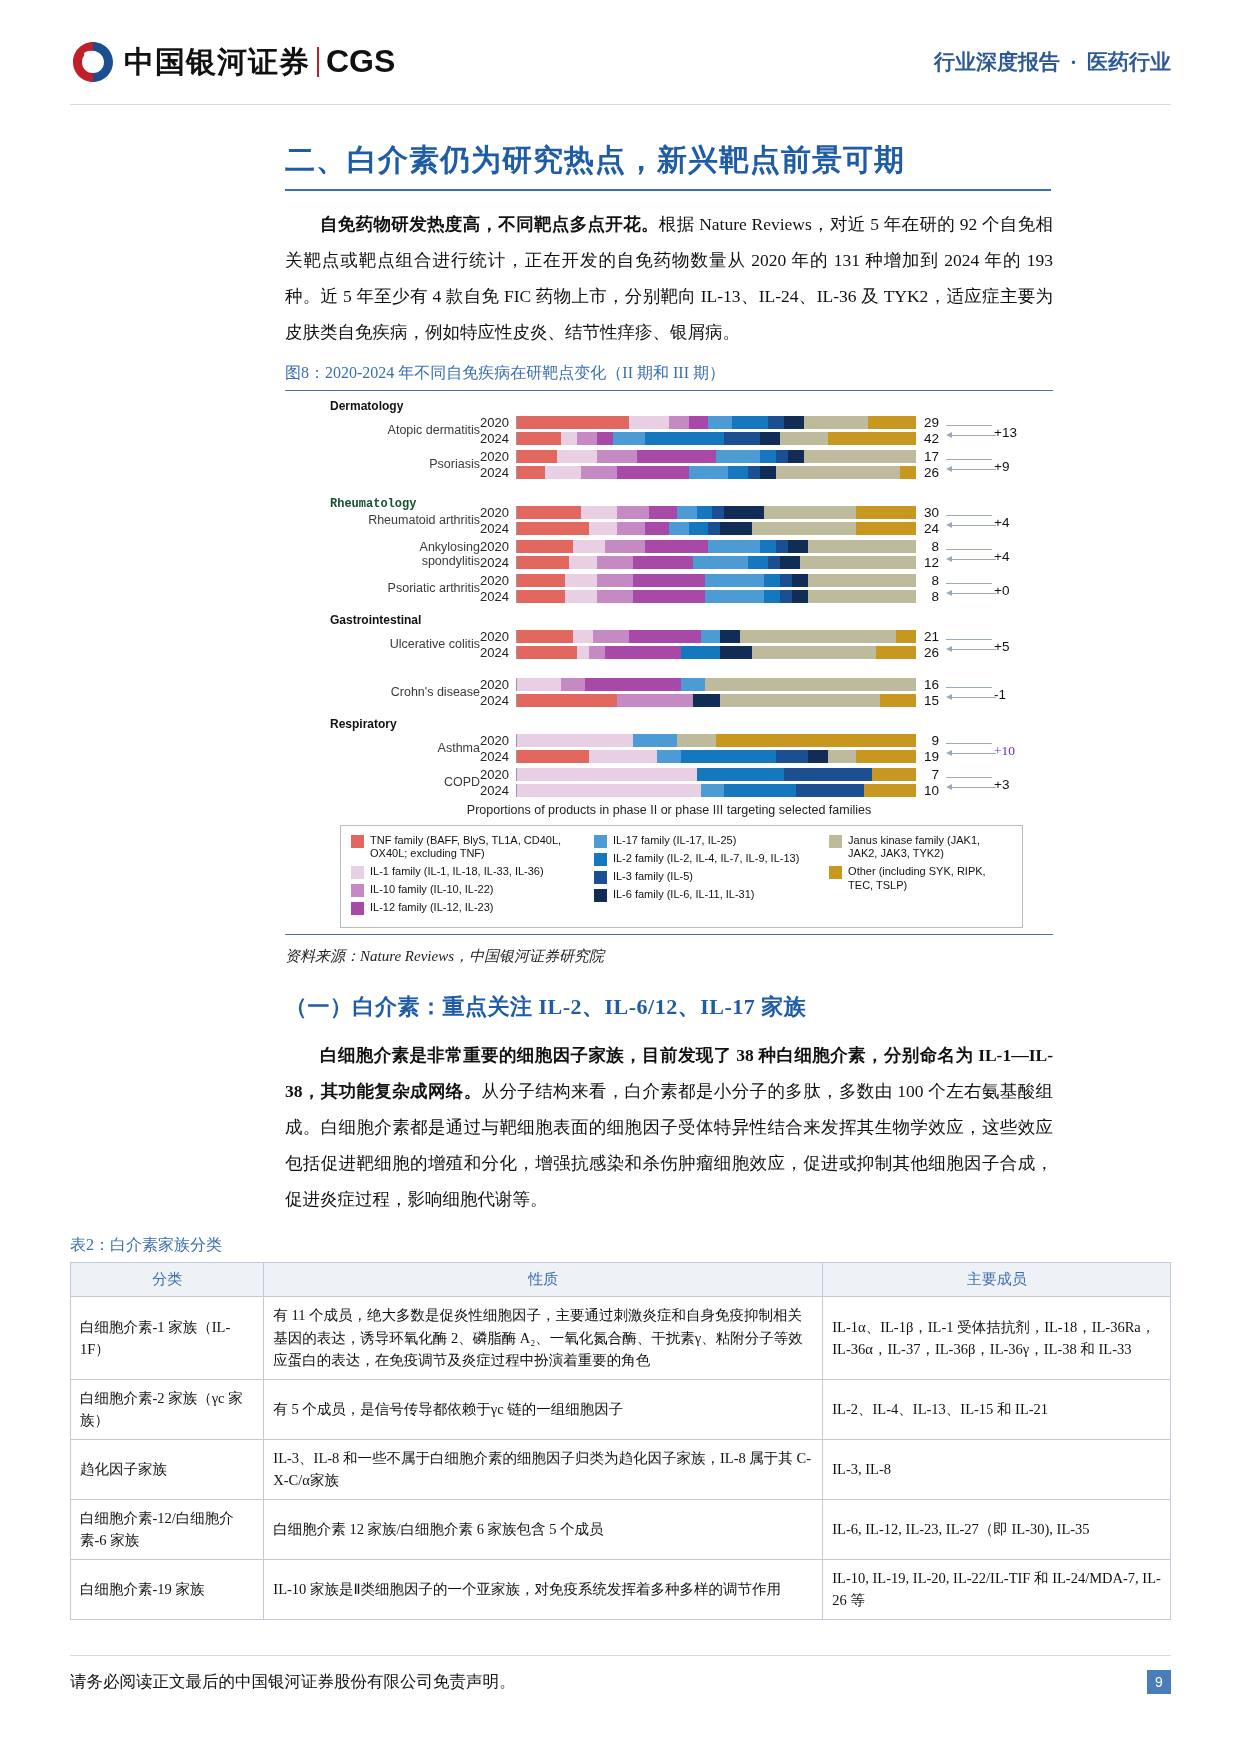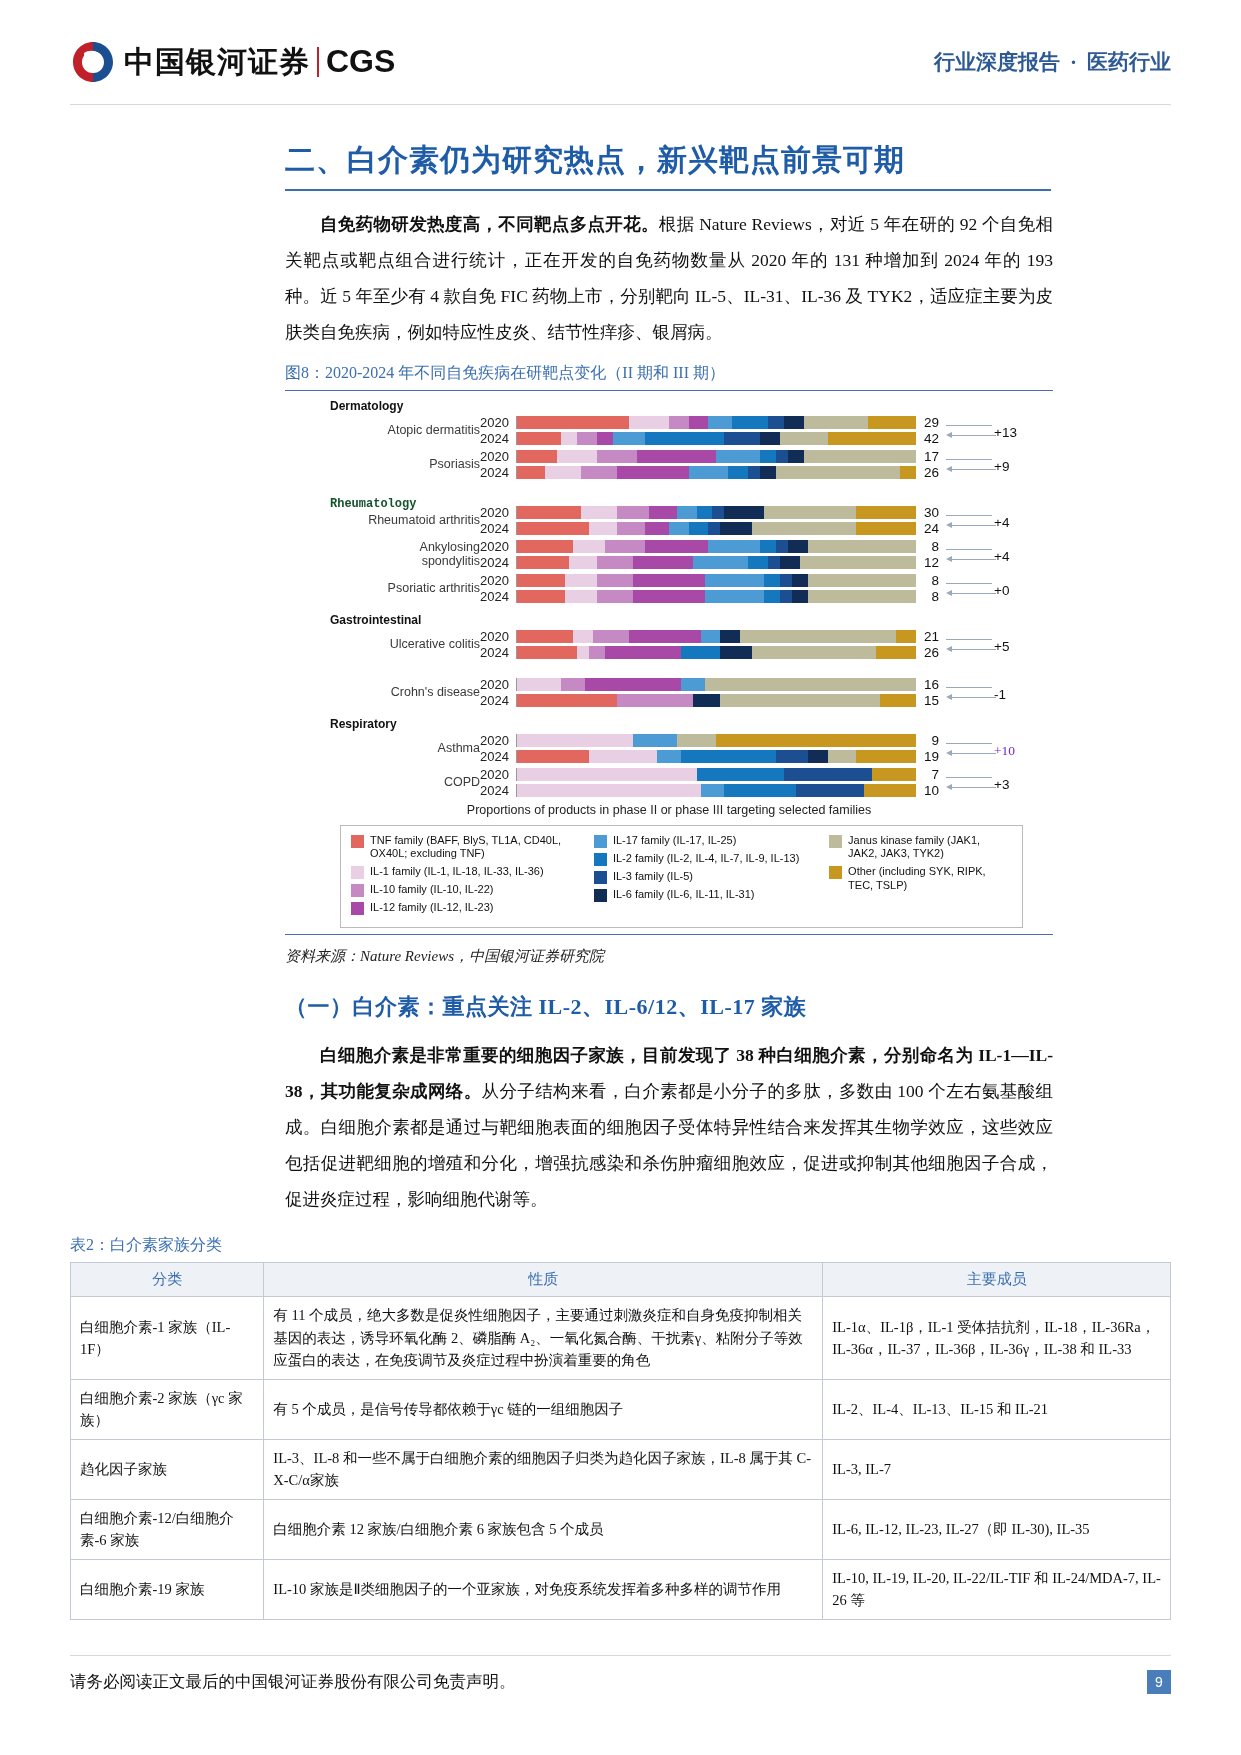--- a/index.html
+++ b/index.html
@@ -183,21 +183,21 @@
   </div>
   <div class="header-rule"></div>
 </div>
 
 <div class="content">
 
   <h2 class="section-title">二、白介素仍为研究热点，新兴靶点前景可期</h2>
   <div class="title-rule"></div>
 
   <p class="para indent">
-    <span class="b">自免药物研发热度高，不同靶点多点开花。</span><span>根据 Nature Reviews，对近 5 年在研的 92 个自免相关靶点或靶点组合进行统计，正在开发的自免药物数量从 2020 年的 131 种增加到 2024 年的 193 种。近 5 年至少有 4 款自免 FIC 药物上市，分别靶向 IL-5、IL-31、IL-36 及 TYK2，适应症主要为皮肤类自免疾病，例如特应性皮炎、结节性痒疹、银屑病。</span>
+    <span class="b">自免药物研发热度高，不同靶点多点开花。</span><span>根据 Nature Reviews，对近 5 年在研的 92 个自免相关靶点或靶点组合进行统计，正在开发的自免药物数量从 2020 年的 131 种增加到 2024 年的 193 种。近 5 年至少有 4 款自免 FIC 药物上市，分别靶向 IL-13、IL-24、IL-36 及 TYK2，适应症主要为皮肤类自免疾病，例如特应性皮炎、结节性痒疹、银屑病。</span>
   </p>
 
   <div class="fig-caption">图8：2020-2024 年不同自免疾病在研靶点变化（II 期和 III 期）</div>
 
   <div class="figure">
     <div class="chart-area" id="chart">
         <div style="height:6px"></div>
         <div style="position:relative;height:16px">
           <div style="position:absolute;left:45px;top:0;font-family:'Liberation Sans',sans-serif;font-weight:bold;font-size:12px;color:#111">Dermatology</div>
         </div>
@@ -639,21 +639,21 @@
           <td class="c2">IL-1α、IL-1β，IL-1 受体拮抗剂，IL-18，IL-36Ra，IL-36α，IL-37，IL-36β，IL-36γ，IL-38 和 IL-33</td>
         </tr>
         <tr>
           <td class="c0">白细胞介素-2 家族（γc 家族）</td>
           <td class="c1">有 5 个成员，是信号传导都依赖于γc 链的一组细胞因子</td>
           <td class="c2">IL-2、IL-4、IL-13、IL-15 和 IL-21</td>
         </tr>
         <tr>
           <td class="c0">趋化因子家族</td>
           <td class="c1">IL-3、IL-8 和一些不属于白细胞介素的细胞因子归类为趋化因子家族，IL-8 属于其 C-X-C/α家族</td>
-          <td class="c2">IL-3, IL-7</td>
+          <td class="c2">IL-3, IL-8</td>
         </tr>
         <tr>
           <td class="c0">白细胞介素-12/白细胞介素-6 家族</td>
           <td class="c1">白细胞介素 12 家族/白细胞介素 6 家族包含 5 个成员</td>
           <td class="c2">IL-6, IL-12, IL-23, IL-27（即 IL-30), IL-35</td>
         </tr>
         <tr>
           <td class="c0">白细胞介素-19 家族</td>
           <td class="c1">IL-10 家族是Ⅱ类细胞因子的一个亚家族，对免疫系统发挥着多种多样的调节作用</td>
           <td class="c2">IL-10, IL-19, IL-20, IL-22/IL-TIF 和 IL-24/MDA-7, IL-26 等</td>

